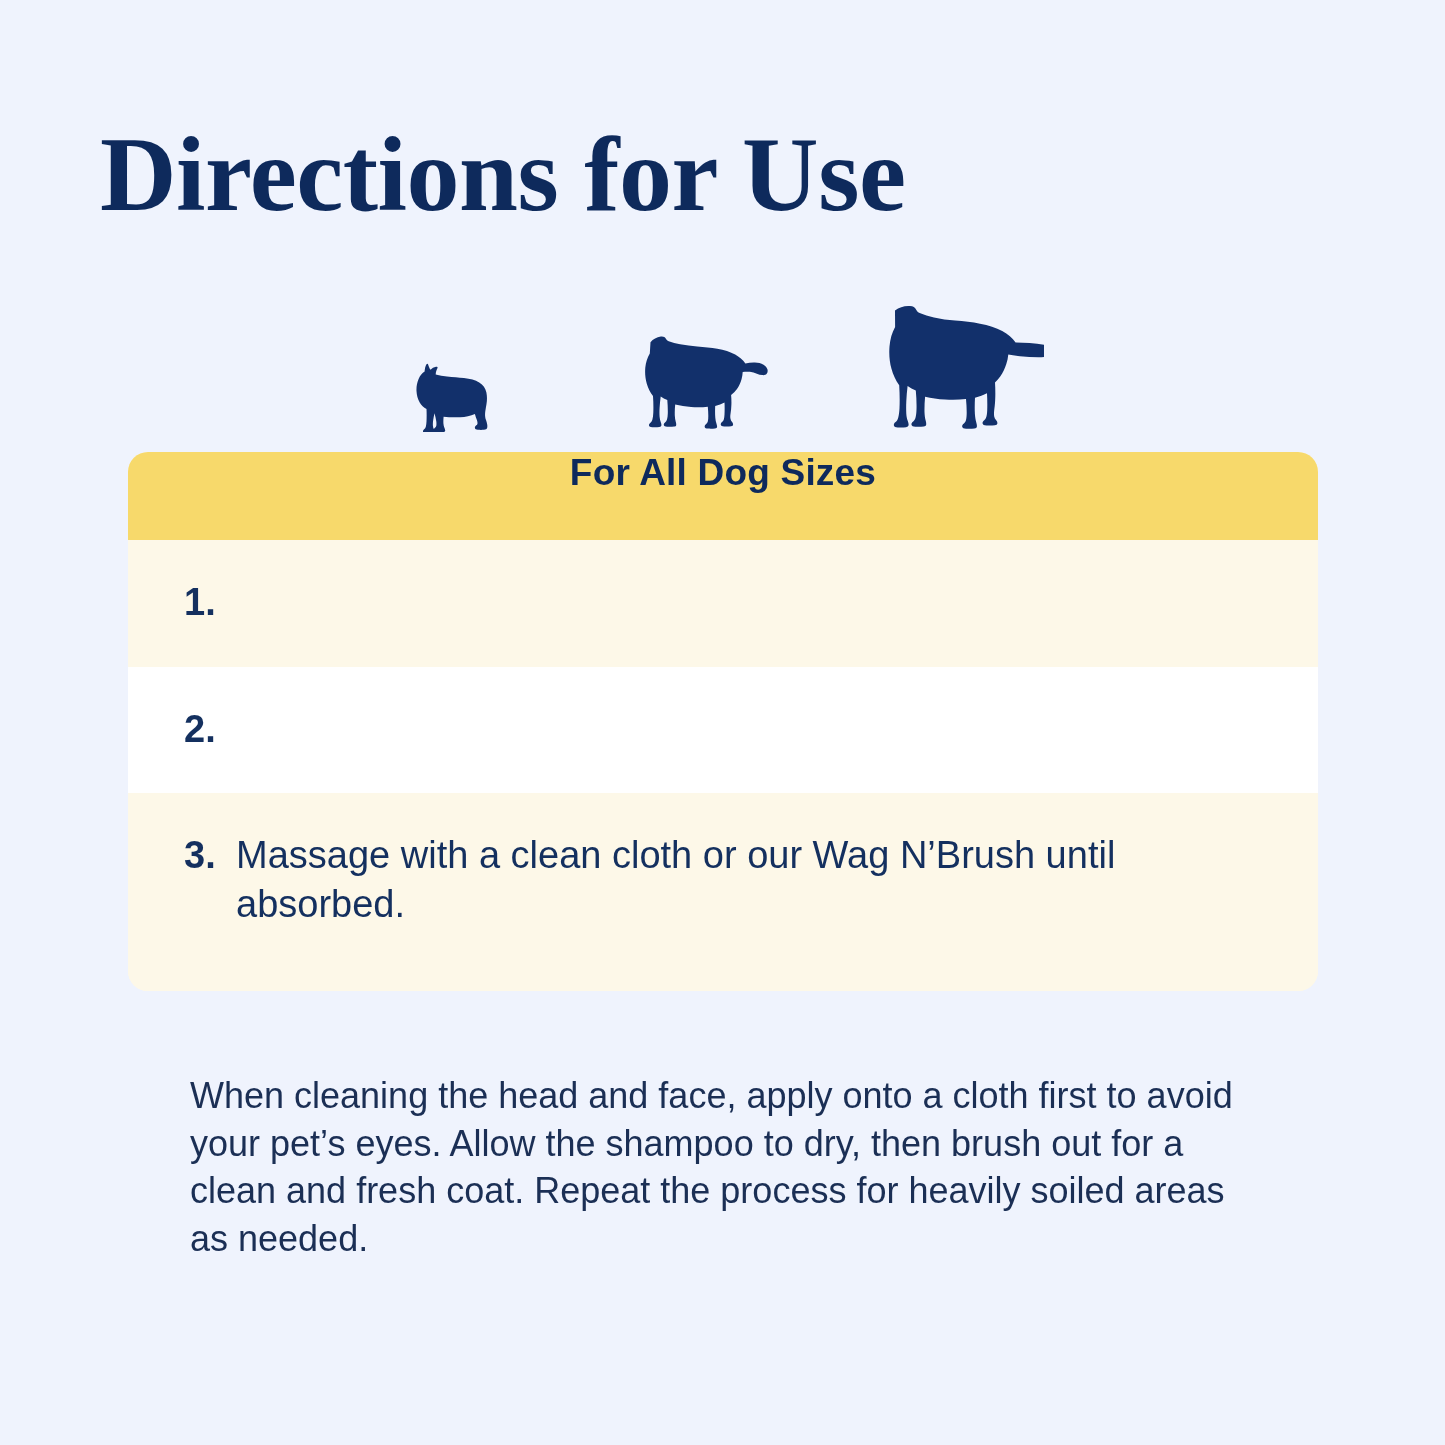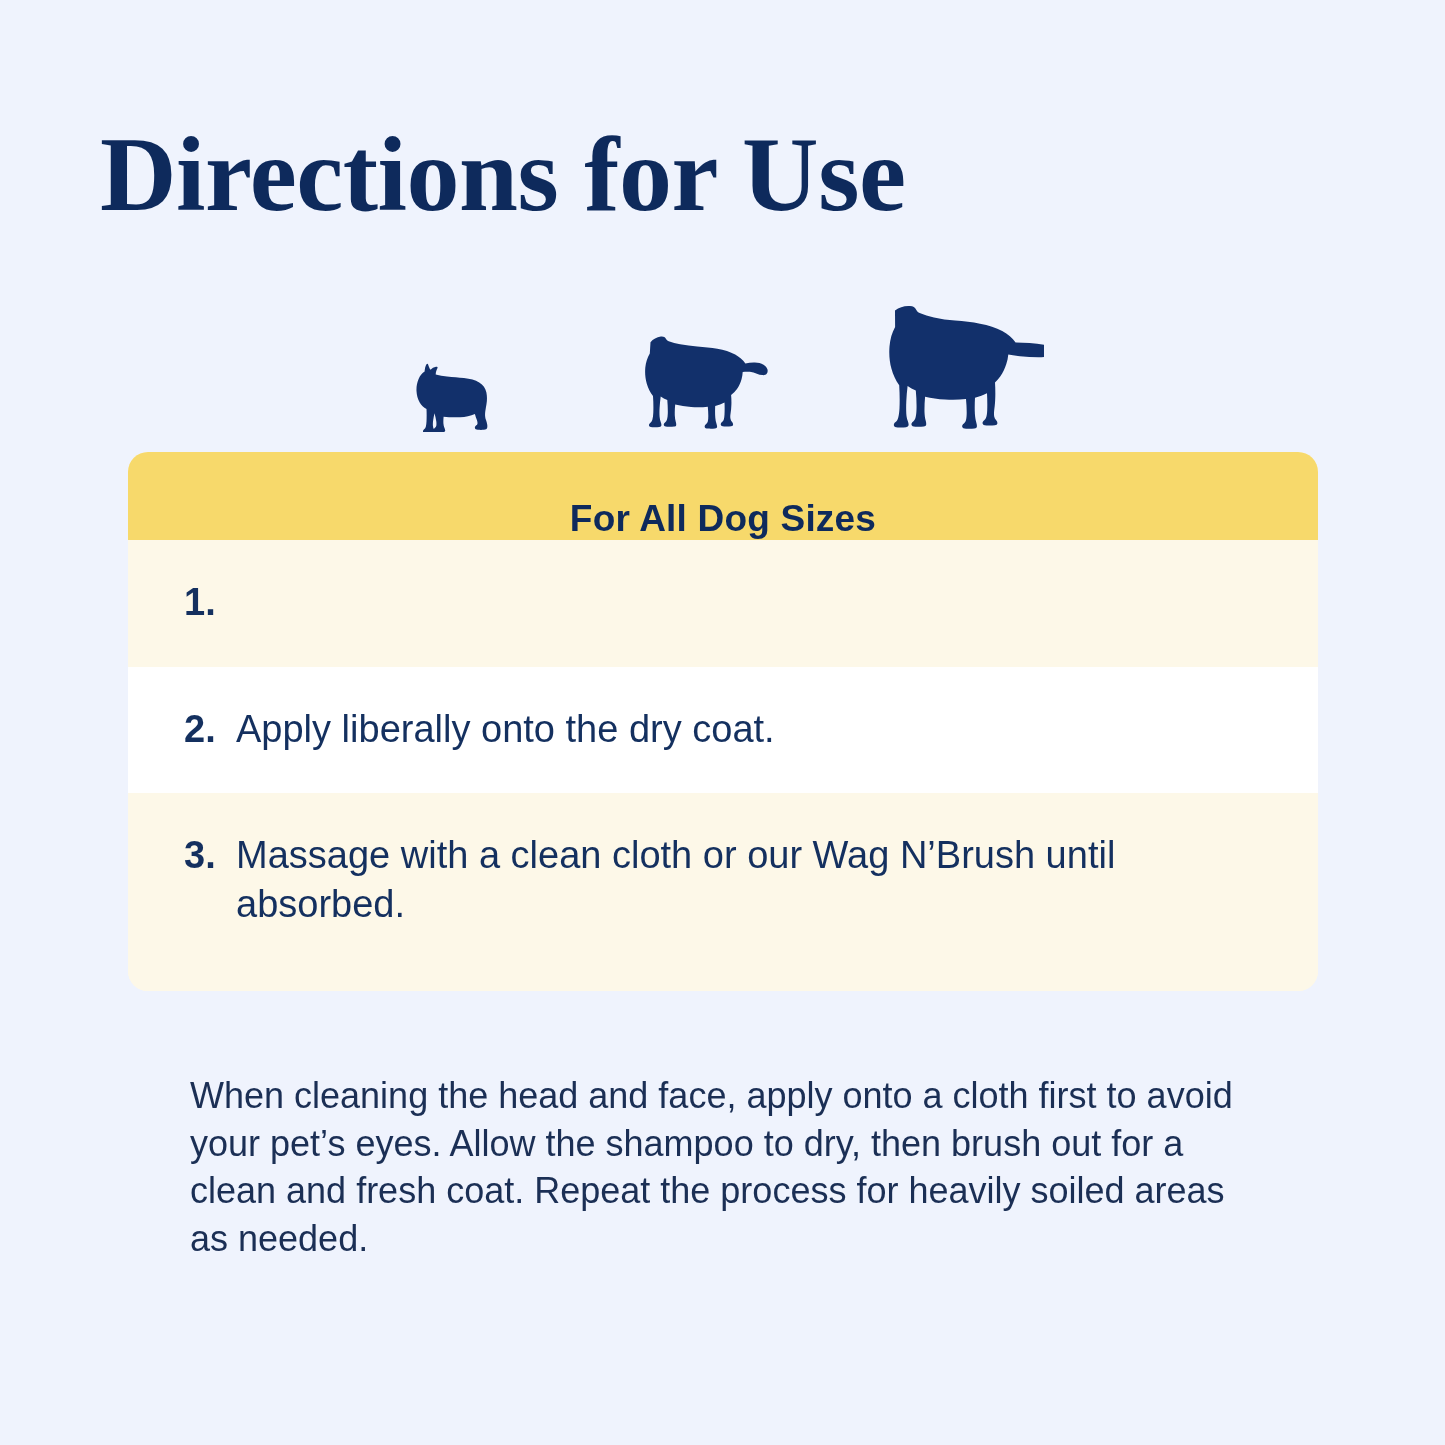--- a/index.html
+++ b/index.html
@@ -63,21 +63,21 @@
     width: 1190px;
     border-radius: 20px;
     overflow: hidden;
     background: #FDF8E8;
   }
 
   .card-header {
     background: #F7D96B;
     height: 88px;
     display: flex;
-    align-items: flex-end;
+    align-items: flex-start;
     justify-content: center;
   }
   .card-header-label {
     font-size: 37px;
     font-weight: 700;
     color: #0E2A5C;
     letter-spacing: 0.2px;
   }
 
   .step-row {
@@ -151,21 +151,20 @@
     <div class="card-header">
       <div class="card-header-label">For All Dog Sizes</div>
     </div>
 
     <div class="step-row cream">
       <div class="step-num">1.</div>
     </div>
 
     <div class="step-row white">
       <div class="step-num">2.</div>
-      <div class="step-text">Apply liberally onto the dry coat.</div>
     </div>
 
     <div class="step-row cream" style="padding-bottom:62px;">
       <div class="step-num">3.</div>
       <div class="step-text">Massage with a clean cloth or our Wag N’Brush until absorbed.</div>
     </div>
 
   </div>
 
   <div class="footer-note">When cleaning the head and face, apply onto a cloth first to avoid your pet’s eyes. Allow the shampoo to dry, then brush out for a clean and fresh coat. Repeat the process for heavily soiled areas as needed.</div>

